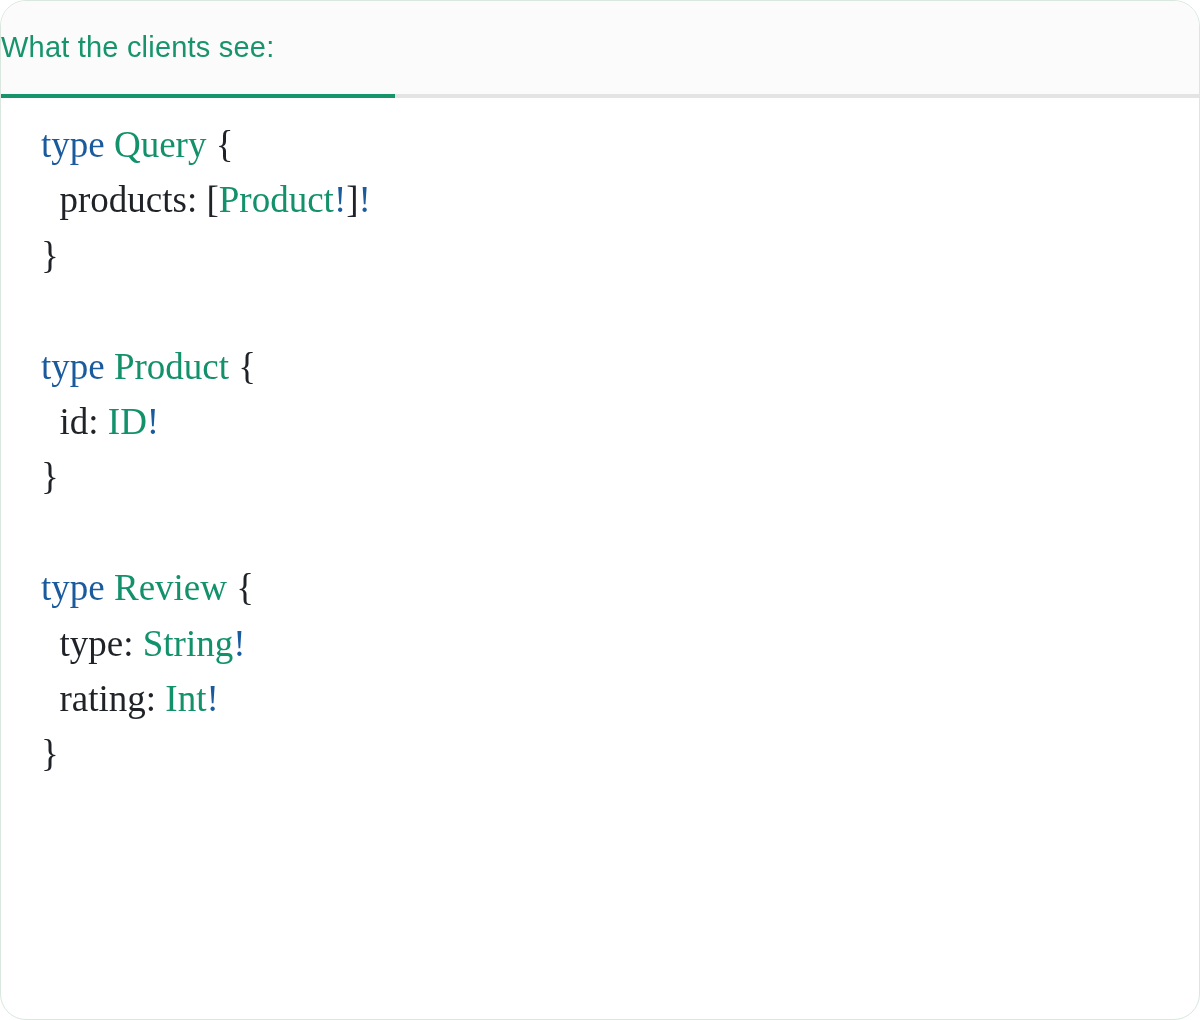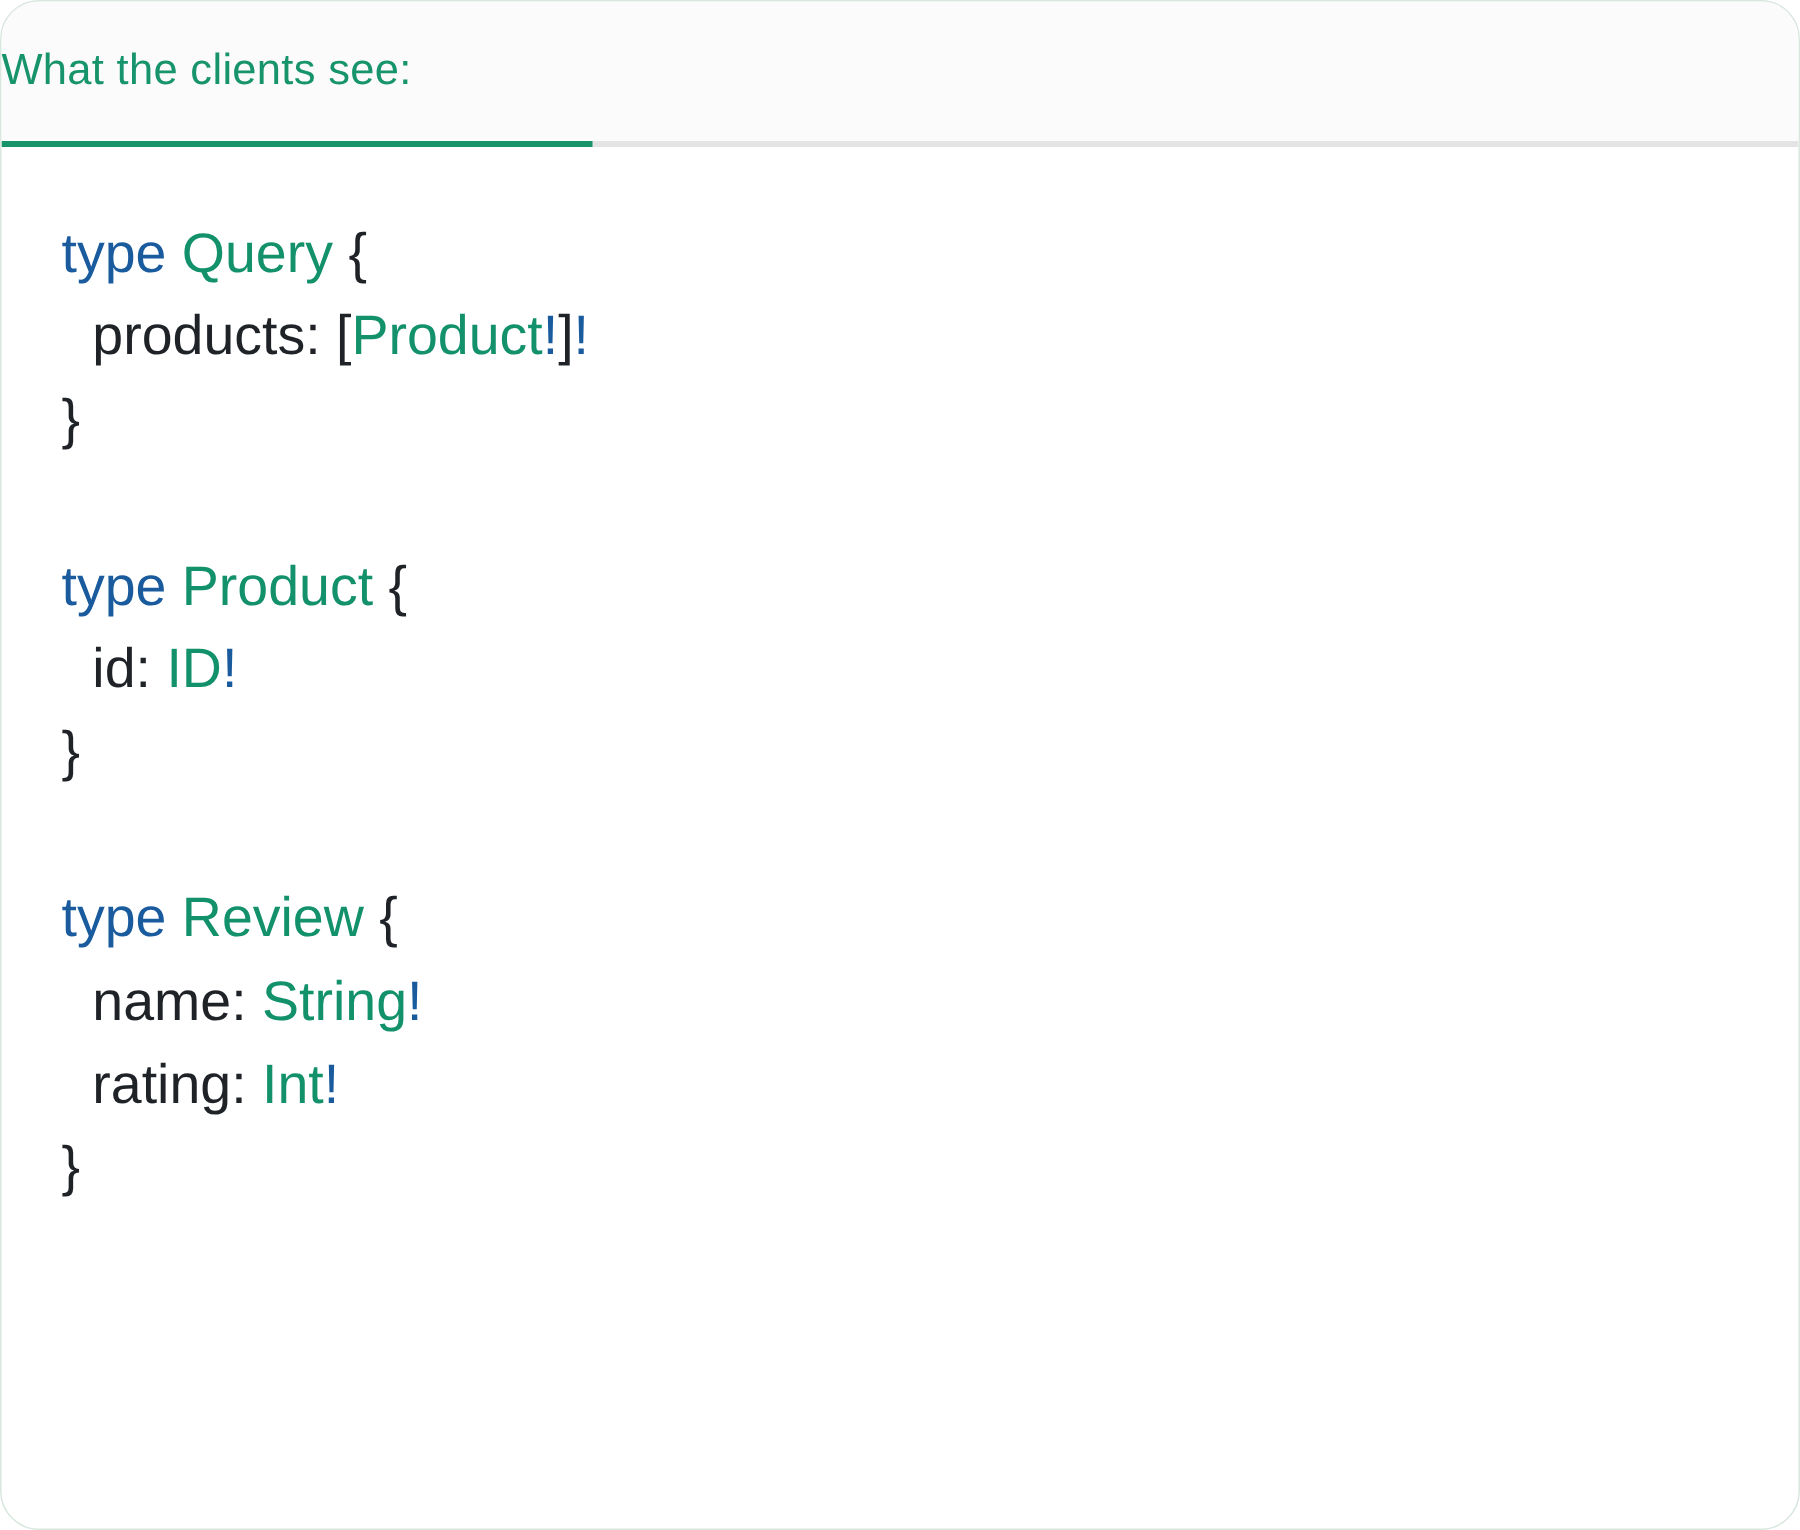--- a/index.html
+++ b/index.html
@@ -55,22 +55,22 @@
     position: absolute;
     left: 0;
     bottom: -4px;
     width: 394px;
     height: 4px;
     background: #17946c;
   }
 
   .code-block {
     flex: 1 1 auto;
-    padding: 43px 40px 40px 40px;
-    font-family: Liberation Sans, sans-serif;
+    padding: 19px 40px 40px 40px;
+    font-family: Liberation Serif, serif;
     font-size: 37px;
     color: #1f2328;
   }
 
   .code-line {
     white-space: pre;
     height: 55.4px;
     line-height: 55.4px;
   }
 </style>
@@ -89,18 +89,18 @@
   <div class="code-block">
       <div class="code-line"><span style="color: rgb(26, 91, 158);">type</span><span style="color: rgb(31, 35, 40);"> </span><span style="color: rgb(18, 145, 107);">Query</span><span style="color: rgb(31, 35, 40);"> {</span></div>
       <div class="code-line"><span style="color: rgb(31, 35, 40); margin-top: 46px;">  products: [</span><span style="color: rgb(18, 145, 107);">Product</span><span style="color: rgb(26, 91, 158);">!</span><span style="color: rgb(31, 35, 40);">]</span><span style="color: rgb(26, 91, 158);">!</span></div>
       <div class="code-line"><span style="color: rgb(31, 35, 40);">}</span></div>
       <div class="code-line"></div>
       <div class="code-line"><span style="color: rgb(26, 91, 158);">type</span><span style="color: rgb(31, 35, 40);"> </span><span style="color: rgb(18, 145, 107);">Product</span><span style="color: rgb(31, 35, 40);"> {</span></div>
       <div class="code-line"><span style="color: rgb(31, 35, 40);">  id: </span><span style="color: rgb(18, 145, 107);">ID</span><span style="color: rgb(26, 91, 158);">!</span></div>
       <div class="code-line"><span style="color: rgb(31, 35, 40);">}</span></div>
       <div class="code-line"></div>
       <div class="code-line"><span style="color: rgb(26, 91, 158);">type</span><span style="color: rgb(31, 35, 40);"> </span><span style="color: rgb(18, 145, 107);">Review</span><span style="color: rgb(31, 35, 40);"> {</span></div>
-      <div class="code-line"><span style="color: rgb(31, 35, 40);">  name: </span><span style="color: rgb(18, 145, 107);">String</span><span style="color: rgb(26, 91, 158);">!</span></div>
+      <div class="code-line"><span style="color: rgb(31, 35, 40);">  type: </span><span style="color: rgb(18, 145, 107);">String</span><span style="color: rgb(26, 91, 158);">!</span></div>
       <div class="code-line"><span style="color: rgb(31, 35, 40);">  rating: </span><span style="color: rgb(18, 145, 107);">Int</span><span style="color: rgb(26, 91, 158);">!</span></div>
       <div class="code-line"><span style="color: rgb(31, 35, 40);">}</span></div>
     </div>
 
 </div>
 
 </body></html>

